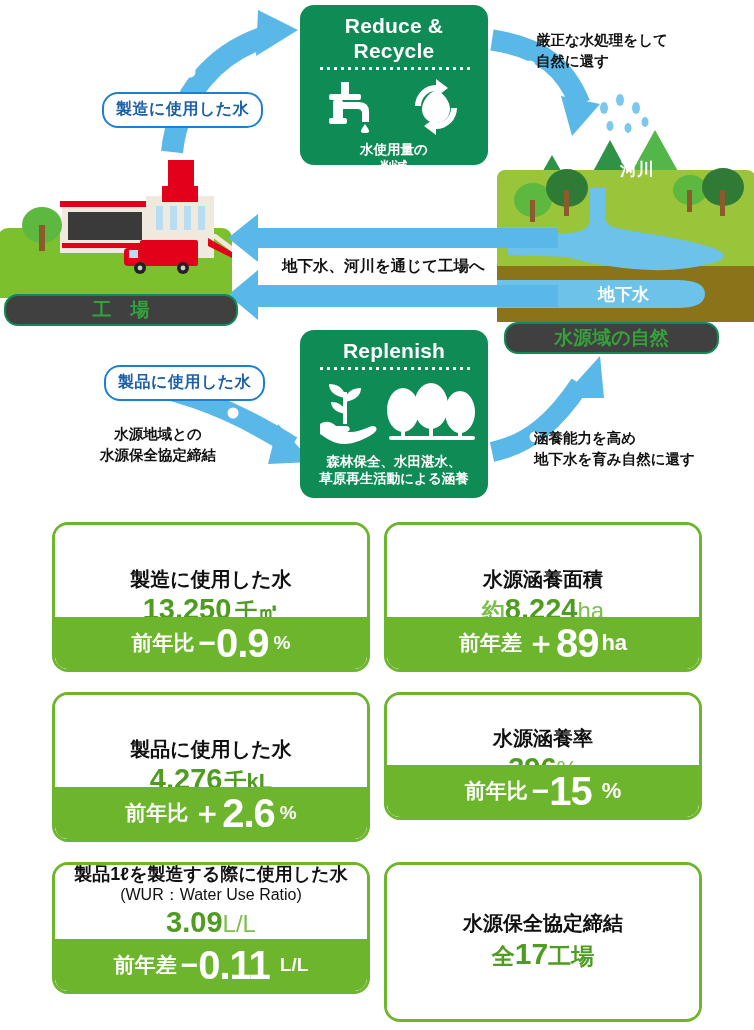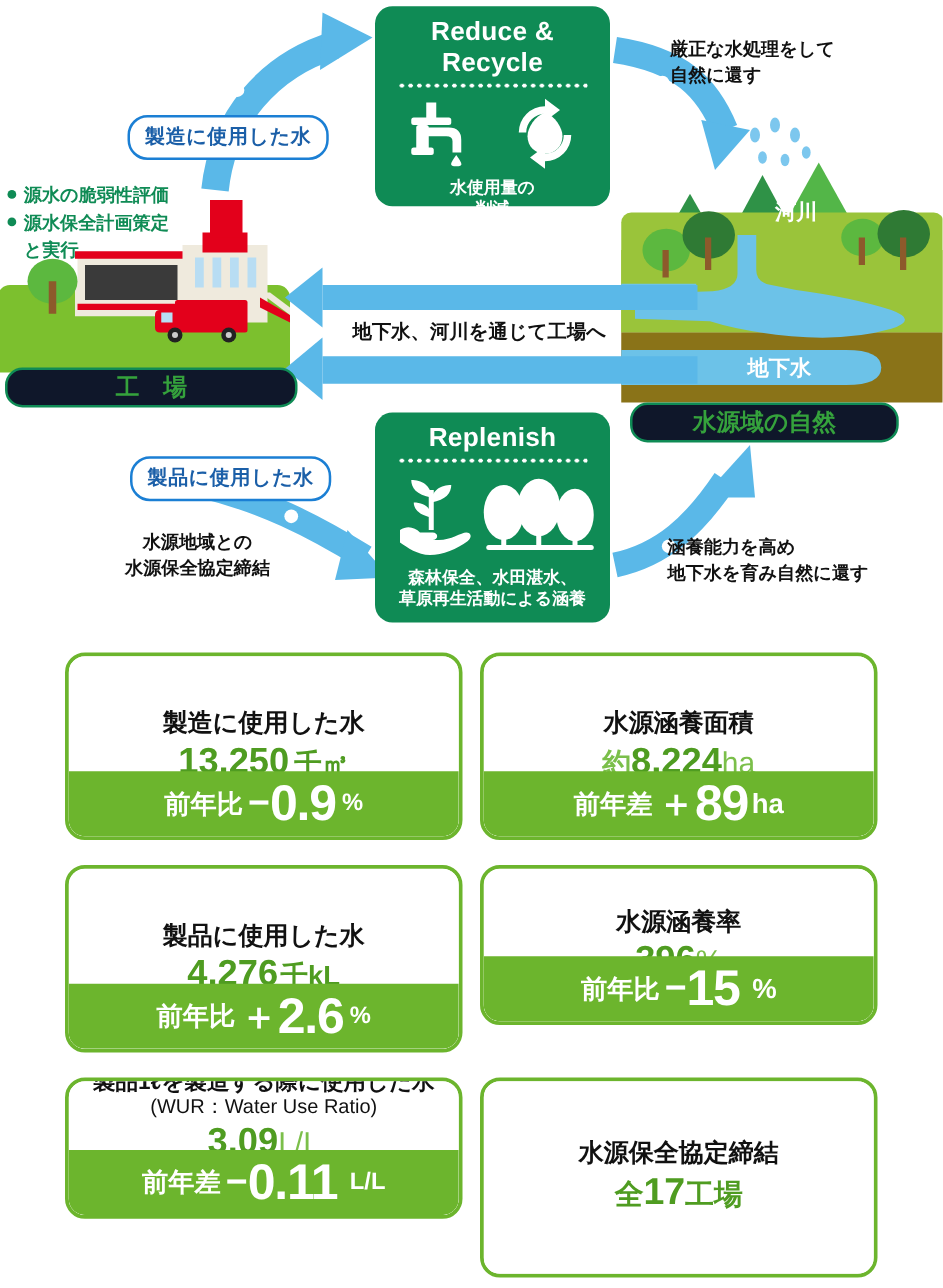--- a/index.html
+++ b/index.html
@@ -48,21 +48,21 @@
     font-size: 16px; font-weight: bold;
     padding: 5px 12px 6px 12px;
     white-space: nowrap;
     letter-spacing: .5px;
   }
   
   .greenpill {
     position:absolute;
     border: 2.5px solid #0f8b55;
     border-radius: 14px;
-    background:#0f172a;
+    background:#404040;
     color:#35a23c;
     font-size: 19px; font-weight: bold;
     display:flex; align-items:center; justify-content:center;
     white-space: nowrap;
   }
   .plaintext {
     position:absolute;
     color:#111;
     font-size: 14.5px;
     font-weight: 700;
@@ -207,25 +207,20 @@
 
       <path d="M160,388 C210,400 250,420 292,446" stroke="#5ab8e8" stroke-width="20" fill="none"></path>
       <polygon points="278,424 312,462 268,464" fill="#5ab8e8"></polygon>
       <circle cx="233" cy="413" r="5.5" fill="#fff"></circle>
 
       <path d="M492,452 C530,444 556,420 580,384" stroke="#5ab8e8" stroke-width="20" fill="none"></path>
       <polygon points="562,398 600,356 604,398" fill="#5ab8e8"></polygon>
       <circle cx="535" cy="437" r="5.5" fill="#fff"></circle>
     </svg>
 
-    <div class="bullets" style="left:6px; top:147px;">
-      <span class="b"><span class="dot"></span><span>源水の脆弱性評価</span></span>
-      <span class="b"><span class="dot"></span><span>源水保全計画策定</span></span>
-      <span class="b indent">と実行</span>
-    </div>
 
     <div class="greenbox" style="left:300px; top:5px; width:188px; height:160px;">
       <div class="gtitle">Reduce &amp; Recycle</div>
       <div class="dotline"></div>
       <div class="iconrow" style="height:62px;">
 
         <svg width="62" height="62" viewBox="0 0 62 62">
           <rect x="20" y="6" width="8" height="14" fill="#fff"></rect>
           <rect x="8" y="18" width="32" height="6" rx="2" fill="#fff"></rect>
           <rect x="12" y="24" width="10" height="20" rx="2" fill="#fff"></rect>
@@ -373,21 +368,21 @@
         </div>
       </div>
       <div class="bottom" style="height:52px;">
         <span class="bl">前年比</span>
         <span class="sign">−</span>
         <span class="big">15</span>
         <span class="u2" style="margin-left:10px;">%</span>
       </div>
     </div>
 
-    <div class="card" style="left:52px; top:350px; width:318px; height:113px;text-align:right;">
+    <div class="card" style="left:52px; top:350px; width:318px; height:132px;text-align:right;">
       <div class="top" style="padding-bottom:52px;">
         <div class="label small">製品1ℓを製造する際に使用した水</div>
         <div class="sublabel">(WUR：Water Use Ratio)</div>
         <div class="value">
           <span>3.09</span>
           <span class="unitlight">L/L</span>
         </div>
       </div>
       <div class="bottom" style="height:52px;">
         <span class="bl">前年差</span>

